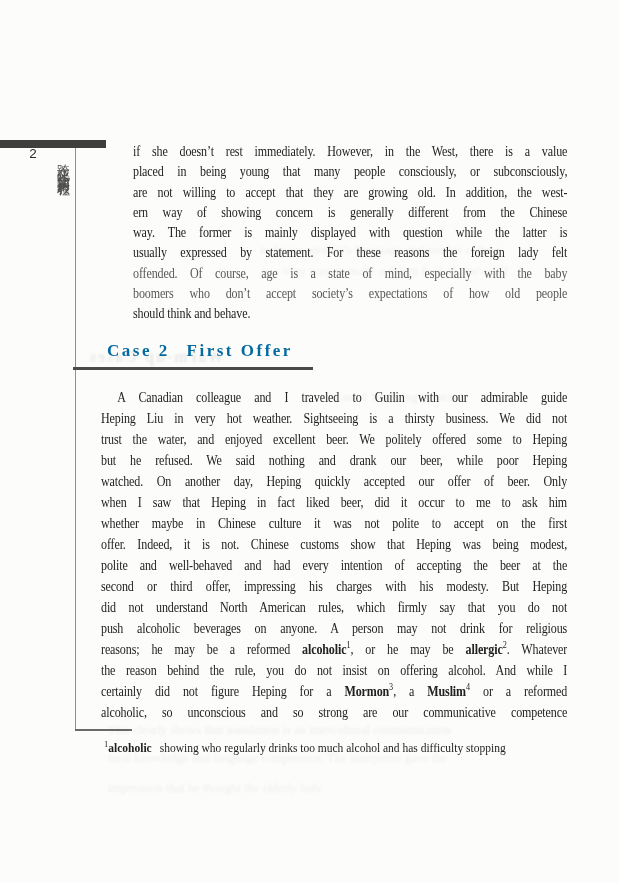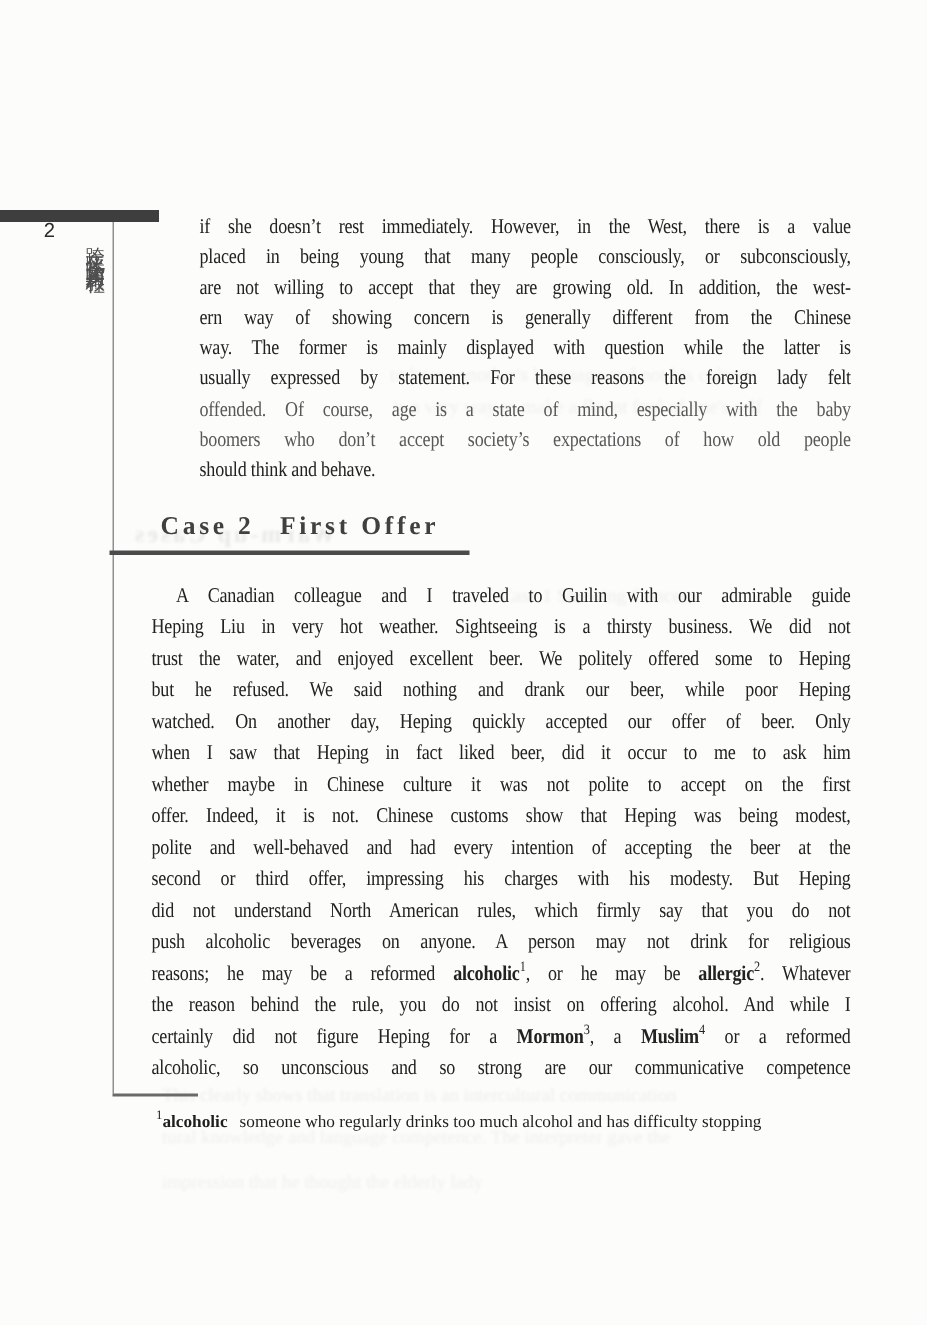--- a/index.html
+++ b/index.html
@@ -37,21 +37,21 @@
   .para2{left:101px;top:387px;width:542px;font-size:14px;line-height:21px;}
   .para2 .line:first-child{text-indent:19px;}
 
   .para sup{font-size:9.5px;line-height:0;vertical-align:super;letter-spacing:0;}
   .b{font-weight:bold;}
   .gap{margin-right:7px;}
 
   
   .heading{
     position:absolute;left:107px;top:341px;
-    font-size:17px;font-weight:bold;letter-spacing:2.5px;color:#404040;
+    font-size:17px;font-weight:bold;letter-spacing:2.5px;color:#0369a1;
     white-space:pre;
   }
   .underline{position:absolute;left:73px;top:367px;width:240px;height:3px;background:#4b4b4b;}
 
   
   .footnotes{position:absolute;left:104px;top:741px;width:480px;font-size:11.5px;line-height:15.7px;color:#1e1e1e;}
   .footnotes .line{white-space:nowrap;}
   .footnotes sup{font-size:8.5px;line-height:0;vertical-align:super;}
   .footnotes .gap{margin-right:8px;}
 
@@ -122,16 +122,16 @@
       <div class="line">push alcoholic beverages on anyone. A person may not drink for religious</div>
       <div class="line"><span>reasons; he may be a reformed </span><span class="b">alcoholic</span><sup>1</sup><span>, or he may be </span><span class="b">allergic</span><sup>2</sup><span>. Whatever</span></div>
       <div class="line">the reason behind the rule, you do not insist on offering alcohol. And while I</div>
       <div class="line"><span>certainly did not figure Heping for a </span><span class="b">Mormon</span><sup>3</sup><span>, a </span><span class="b">Muslim</span><sup>4</sup><span> or a reformed</span></div>
       <div class="line">alcoholic, so unconscious and so strong are our communicative competence</div>
     </div>
 
   <div class="fnrule"></div>
 
   <div class="footnotes">
-      <div class="line"><sup>1</sup><span class="b gap">alcoholic</span><span>someone who regularly drinks too much alcohol and has difficulty stopping</span></div>
+      <div class="line"><sup>1</sup><span class="b gap">alcoholic</span><span>showing who regularly drinks too much alcohol and has difficulty stopping</span></div>
     </div>
 
 </div>
 
 </body></html>

